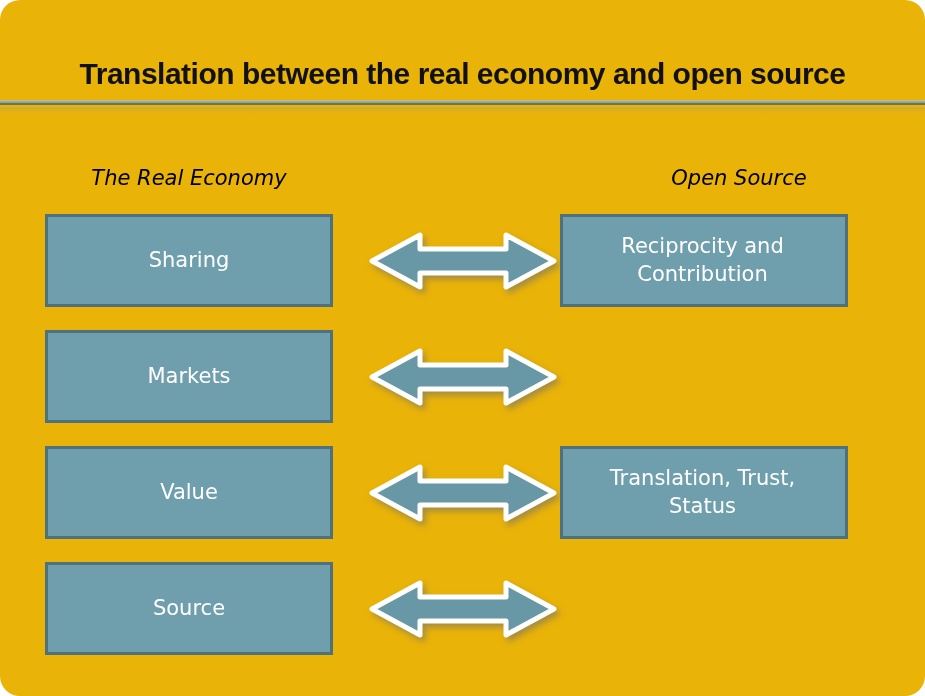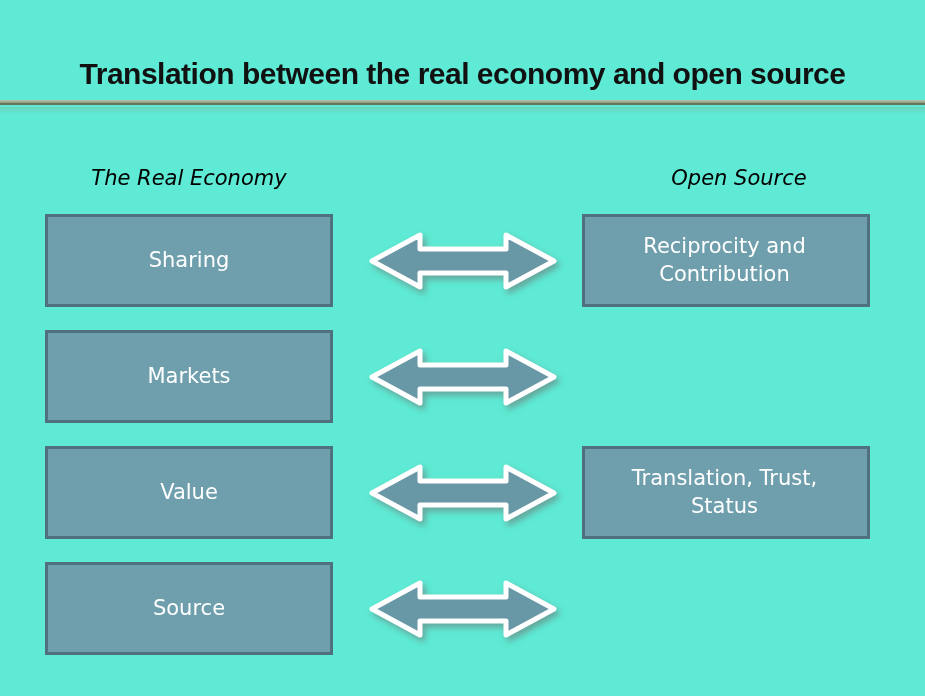--- a/index.html
+++ b/index.html
@@ -2,22 +2,23 @@
 <html><head>
 <meta charset="utf-8">
 <style>
   * { margin: 0; padding: 0; box-sizing: border-box; }
   html, body { background: #ffffff; }
   body { font-family: "DejaVu Sans", sans-serif; }
   .slide {
     position: relative;
     width: 925px;
     height: 696px;
-    background: #5eead4;
+    background: #eab308;
     overflow: hidden;
+    border-radius: 20px;
   }
   .slide-title {
     position: absolute;
     top: 57px;
     left: 0;
     right: 0;
     text-align: center;
     font-family: "Liberation Sans", sans-serif;
     font-weight: bold;
     font-size: 30px;
@@ -64,21 +65,21 @@
     color: #ffffff;
     font-size: 21px;
     line-height: 1.33;
     display: flex;
     align-items: center;
     justify-content: center;
     text-align: center;
     padding: 0 16px;
   }
   .box.left  { left: 45px; }
-  .box.right { left: 582px; padding-left: 13px; }
+  .box.right { left: 560px; padding-left: 13px; }
   .row0 { top: 214px; }
   .row1 { top: 330px; }
   .row2 { top: 446px; }
   .row3 { top: 562px; }
   .arrow {
     position: absolute;
     left: 368px;
     width: 190px;
     height: 66px;
   }

